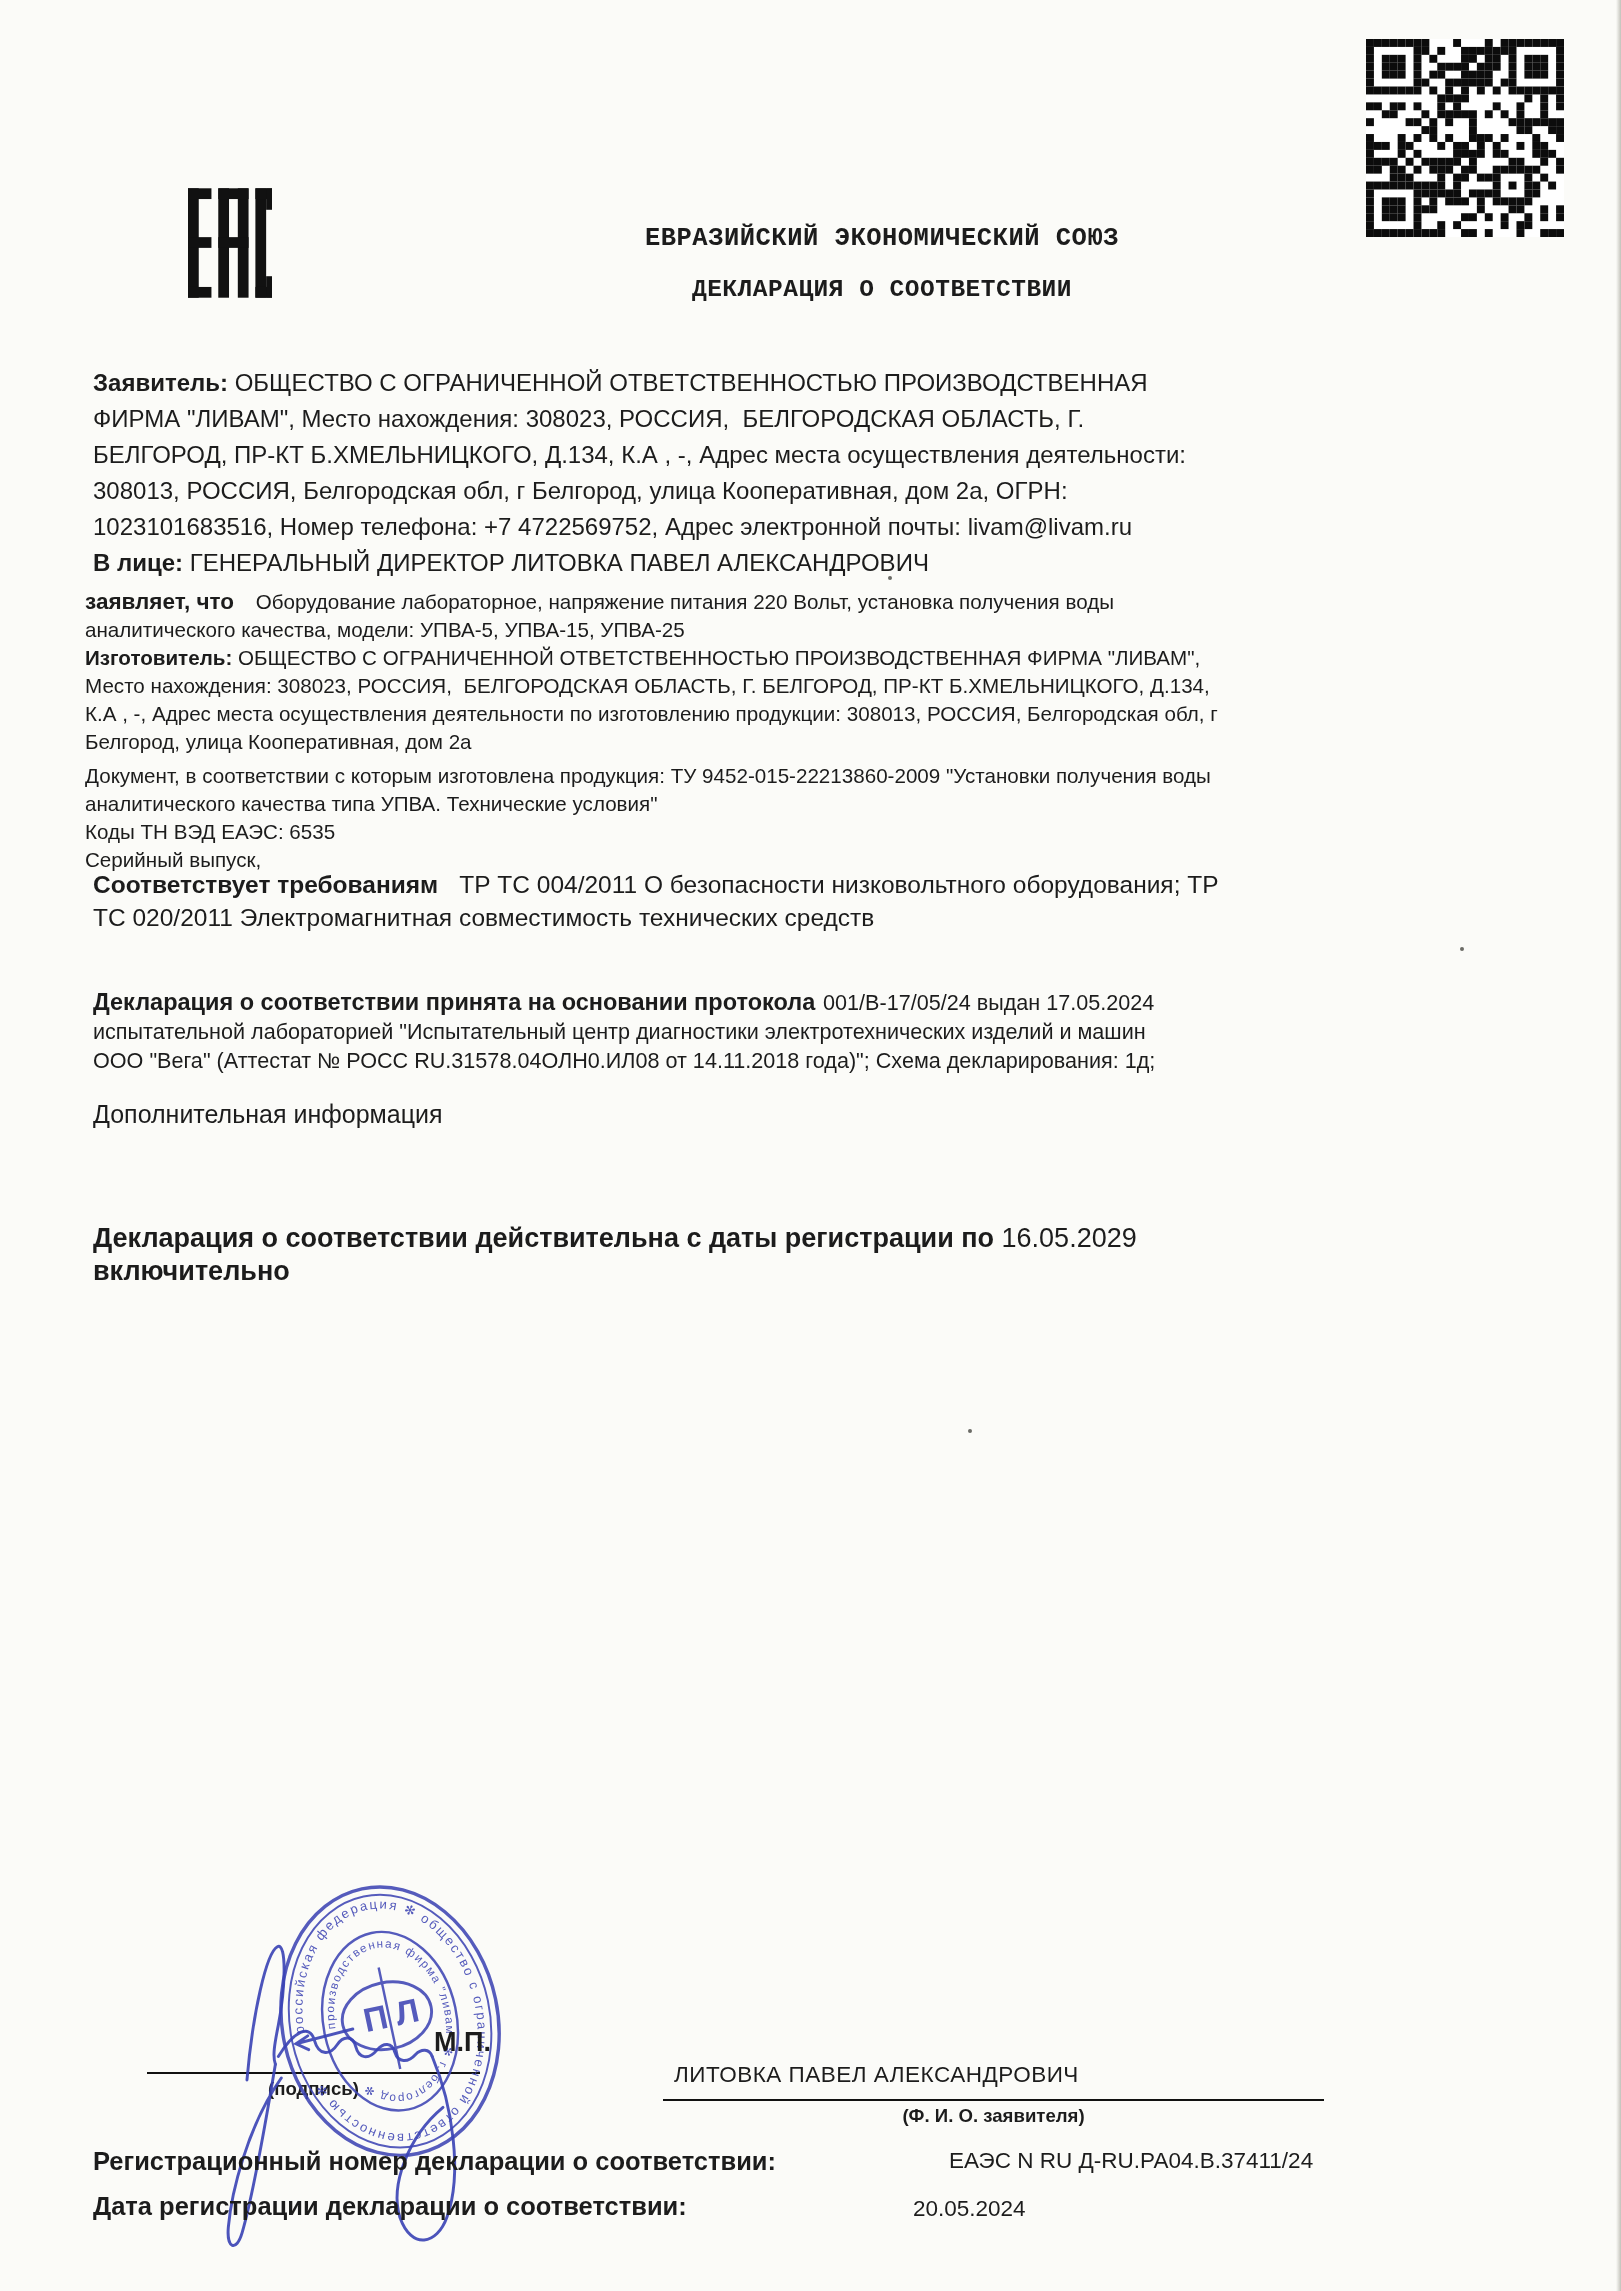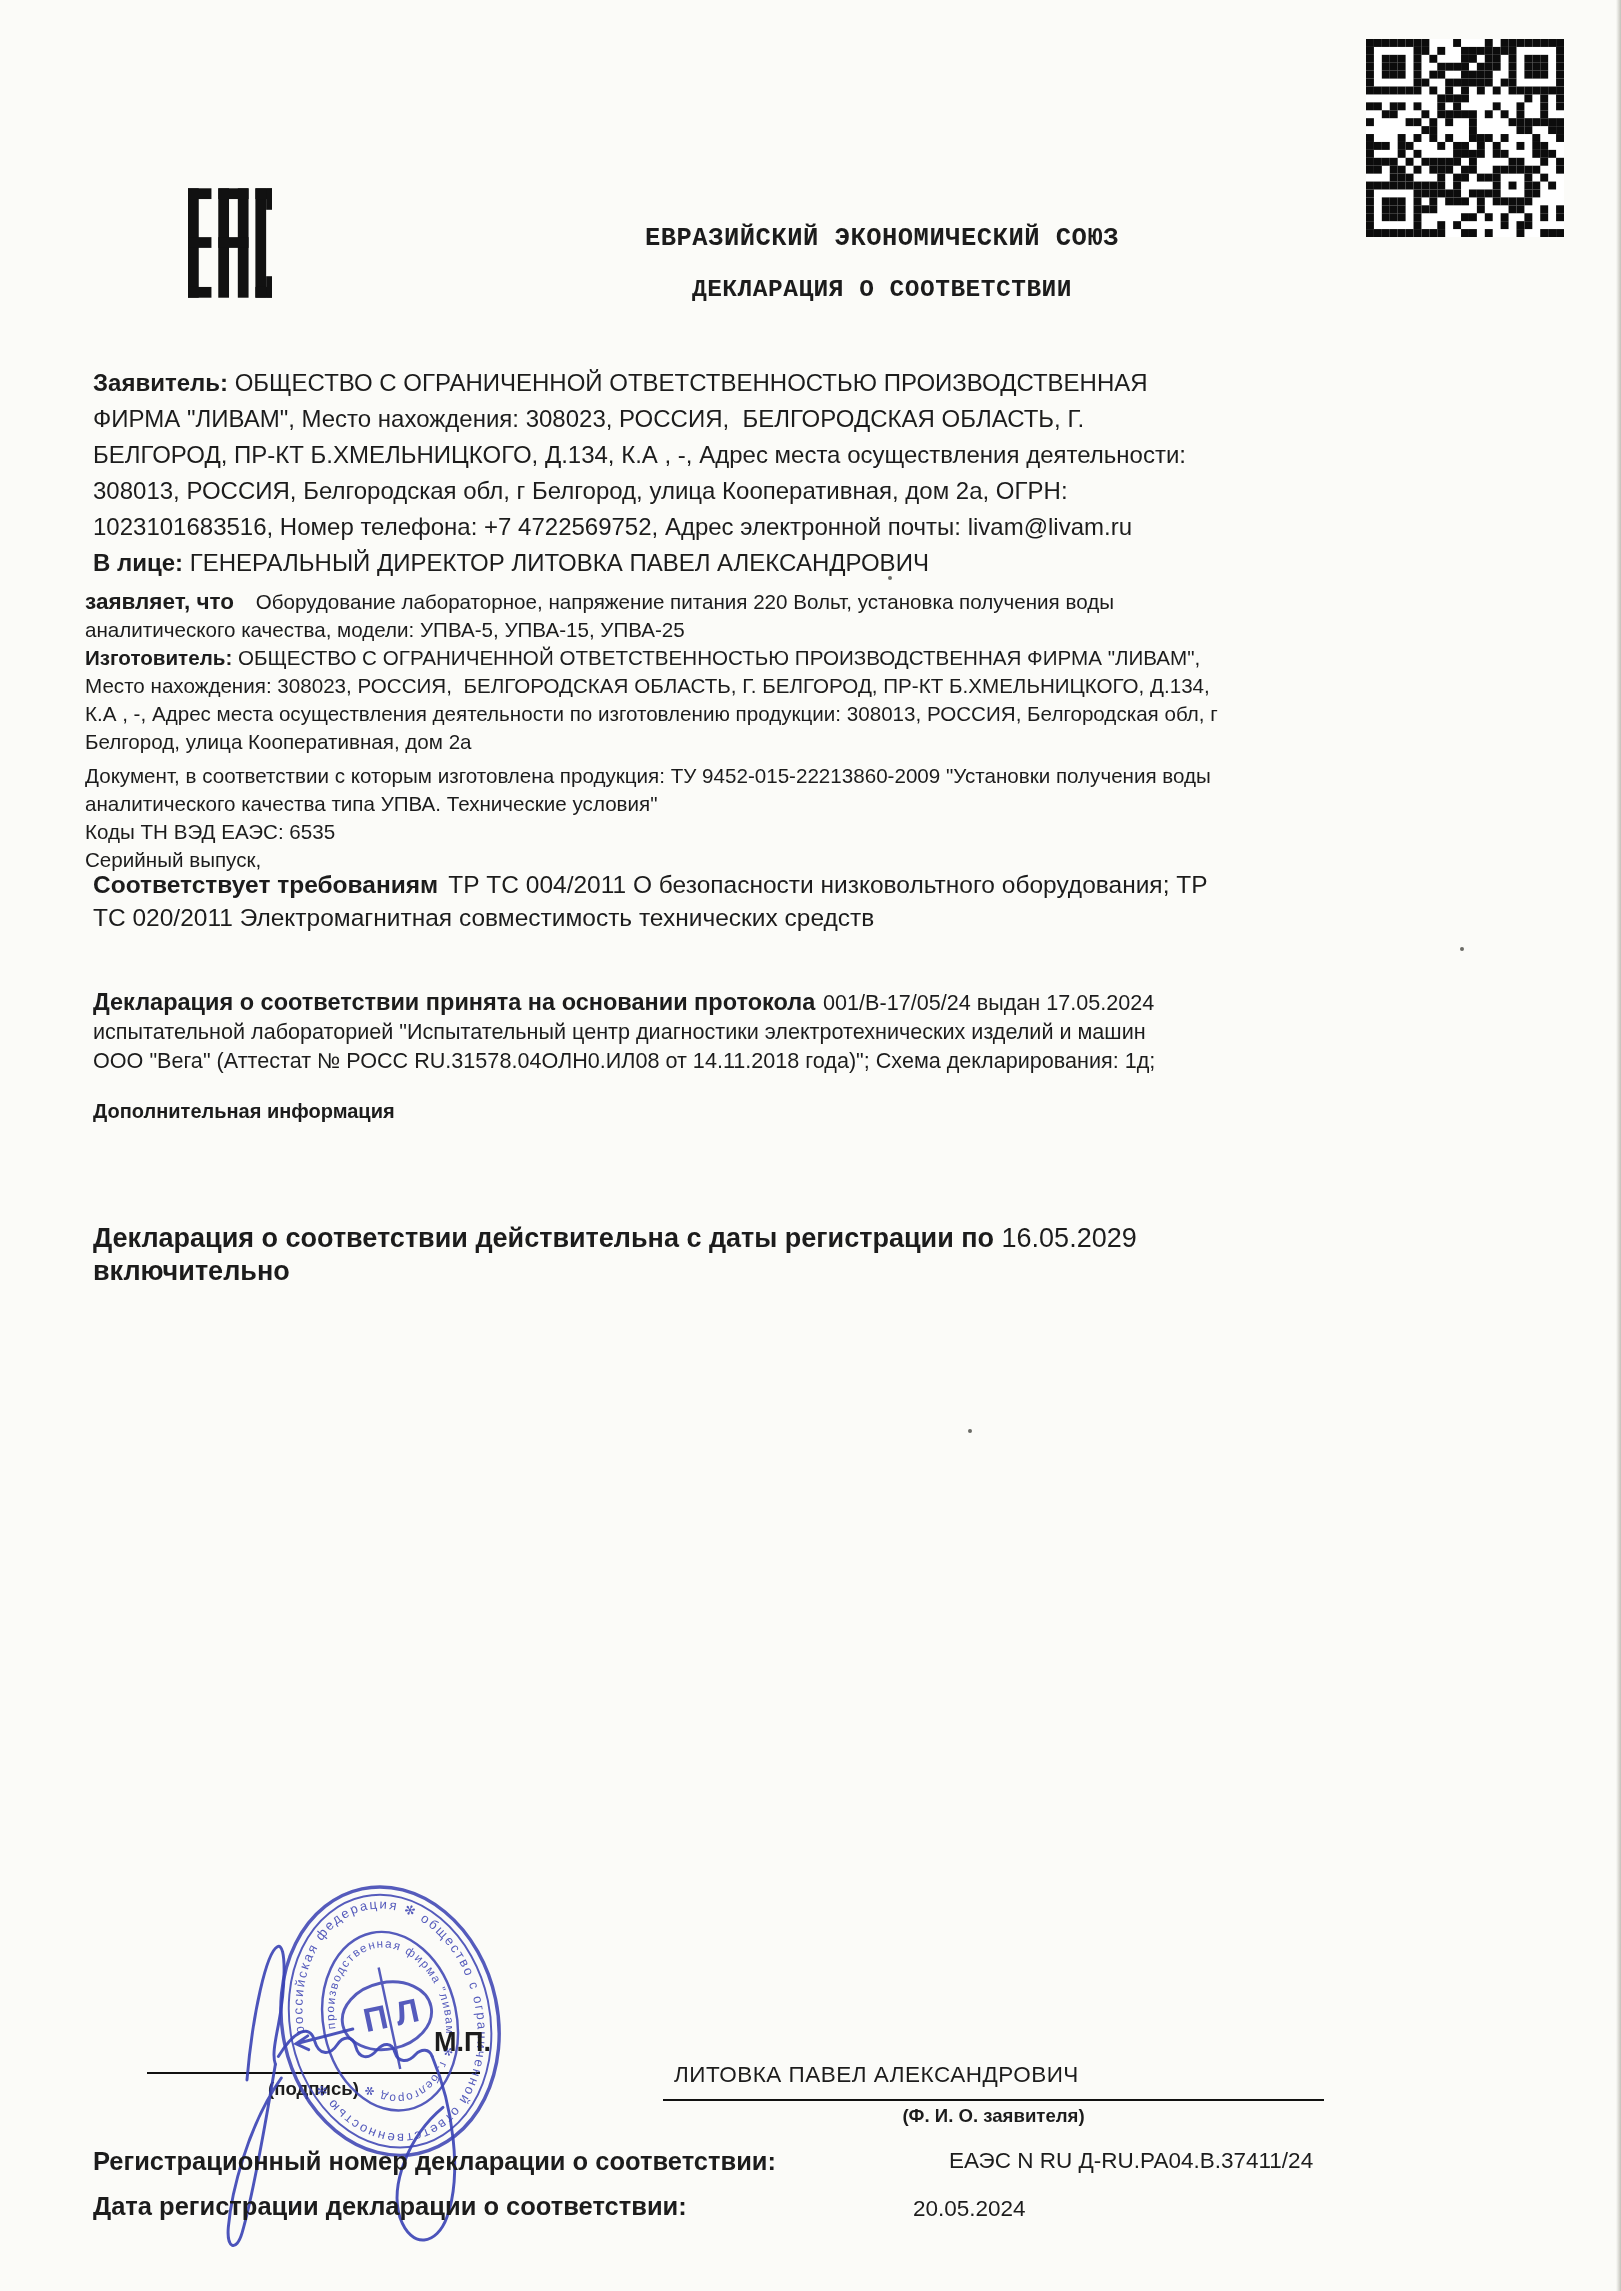--- a/index.html
+++ b/index.html
@@ -17,26 +17,26 @@
   .union-title{font-size:25.5px;font-weight:bold;letter-spacing:0.5px;line-height:29px;}
   .doc-title{font-size:24.5px;font-weight:bold;letter-spacing:0.5px;margin-top:22.5px;}
   
   .applicant{left:93px;top:365px;width:1451px;font-size:24px;line-height:36px;}
   
   .declares{left:85px;top:588px;width:1451px;font-size:20.6px;line-height:28px;}
   .declares .lead-label{font-size:22.5px;font-weight:bold;margin-right:21.6px;}
   .declares .mt{margin-top:5.9px;}
   
   .conforms{left:93px;top:868px;width:1470px;font-size:24.5px;line-height:33px;}
-  .conforms .lbl{margin-right:10px;}
+  .conforms .lbl{margin-right:21px;}
   
   .basis{left:93px;top:988px;width:1470px;font-size:21.6px;line-height:29px;}
   .basis .lbl{font-size:23.5px;margin-right:7.8px;}
   
-  .additional{left:93px;top:1100px;font-size:20px;font-weight:bold;}
+  .additional{left:93px;top:1100px;font-size:25px;font-weight:normal;}
   .validity{left:93px;top:1222px;width:1451px;font-size:27px;line-height:33px;}
   
   .sig-line{left:147px;top:2072px;width:333px;border-top:2.5px solid #111;height:0;}
   .sig-caption{left:147px;top:2078px;width:333px;text-align:center;font-size:18.6px;font-weight:bold;}
   .mp{left:434px;top:2027px;font-size:27px;font-weight:bold;z-index:6;}
   .fio-name{left:674px;top:2062px;font-size:22.5px;letter-spacing:0.5px;z-index:6;}
   .fio-line{left:663px;top:2099px;width:661px;border-top:2.5px solid #111;height:0;z-index:6;}
   .fio-caption{left:663px;top:2105px;width:661px;text-align:center;font-size:18.6px;font-weight:bold;}
   .reg-num-label{left:93px;top:2147px;font-size:25.5px;font-weight:bold;z-index:6;}
   .reg-num-value{left:949px;top:2148px;font-size:22.5px;z-index:6;}

